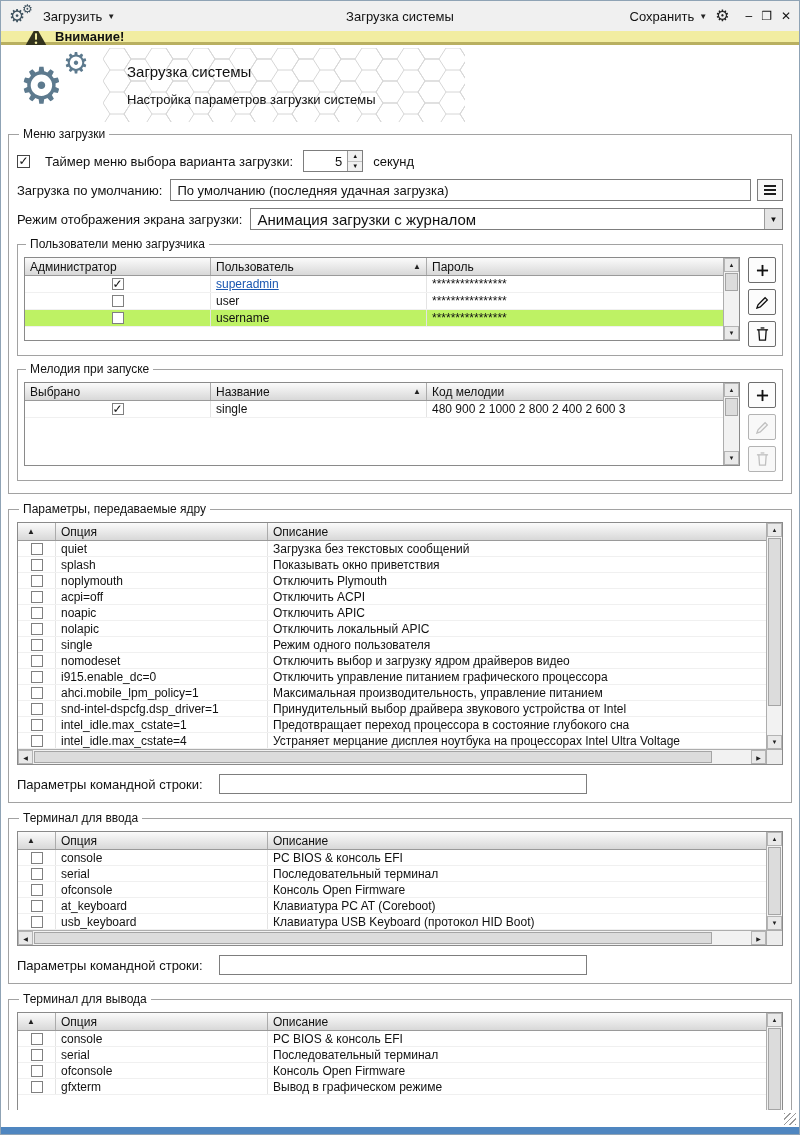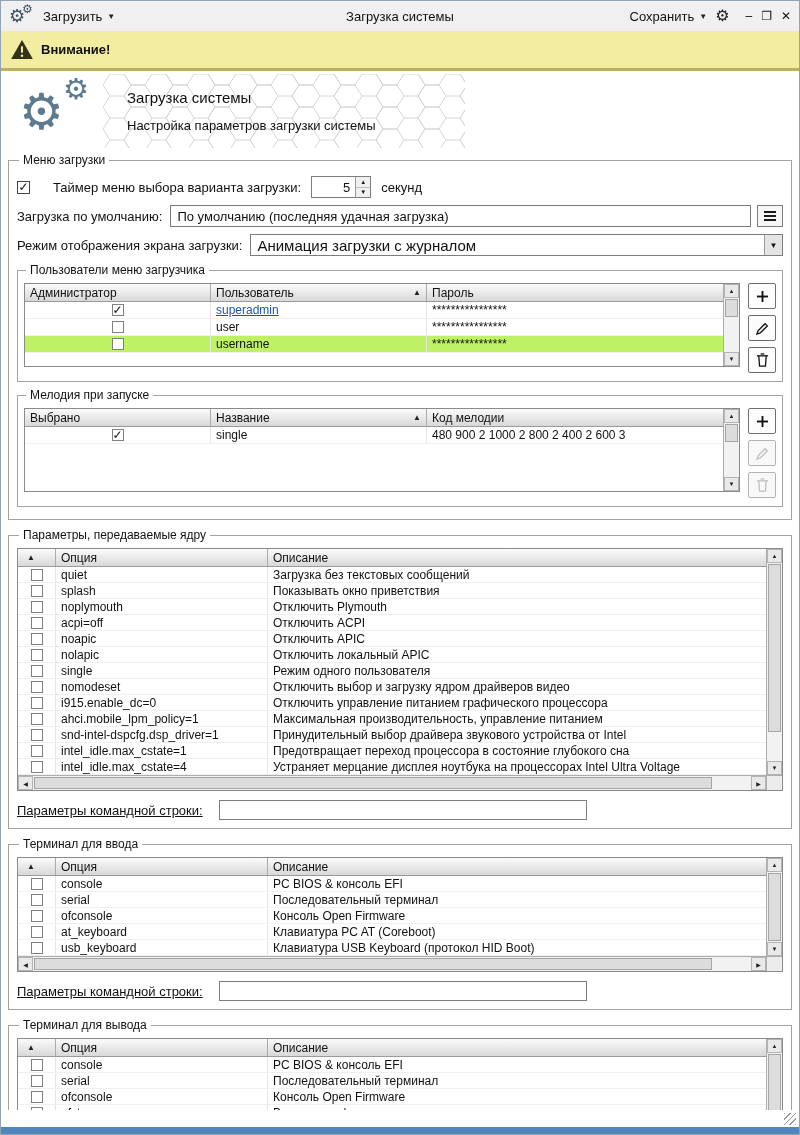--- a/index.html
+++ b/index.html
@@ -14,21 +14,21 @@
   .tb-menu { display:flex; align-items:center; gap:5px; font-size:13px; background:none; border:none; color:#111; font-family:inherit; cursor:default; }
   .caret { font-size:8px; color:#222; }
   .gears { position:relative; width:26px; height:24px; color:#3e525f; }
   .gears .g1 { position:absolute; left:0; top:3px; font-size:18px; line-height:1; }
   .gears .g2 { position:absolute; left:13px; top:-1px; font-size:12px; line-height:1; }
   .tb-gear { font-size:16px; color:#222; line-height:1; }
   .win-btns { display:flex; gap:9px; margin-left:8px; font-size:12px; color:#111; }
   .win-btns span { cursor:default; }
 
   
-  .warning { height:40px; background:#f2eda1; border-bottom:3px solid #b9b061; display:flex; align-items:center; gap:8px; padding:0 10px; flex:0 0 auto; }
+  .warning { height:14px; background:#f2eda1; border-bottom:3px solid #b9b061; display:flex; align-items:center; gap:8px; padding:0 24px; flex:0 0 auto; }
   .warning-text { font-size:13px; font-weight:bold; color:#111; }
 
   
   .header { height:80px; position:relative; display:flex; align-items:center; padding:0 16px; gap:26px; flex:0 0 auto; background:#fff; overflow:hidden; }
   .hexes { position:absolute; left:102px; top:3px; }
   .logo { position:relative; width:84px; height:72px; color:#5d7a8e; flex:0 0 auto; z-index:1; }
   .logo .g1 { position:absolute; left:2px; top:12px; font-size:50px; line-height:1; }
   .logo .g2 { position:absolute; left:46px; top:0; font-size:29px; line-height:1; }
   .header-text { position:relative; z-index:1; }
   .h-title { font-size:15px; color:#111; margin-bottom:12px; }
@@ -37,21 +37,21 @@
   
   .content { flex:1; padding:2px 7px 0; display:flex; flex-direction:column; overflow:hidden; }
   fieldset { border:1px solid #a2a2a2; padding:2px 8px 8px; margin-bottom:8px; }
   legend { font-size:12px; color:#111; padding:0 4px; margin-left:2px; }
   .sub-fs { margin:6px 0 4px; padding:2px 6px 8px; }
   .row { display:flex; align-items:center; margin:7px 0; font-size:13px; color:#111; }
 
   .cb { width:13px; height:13px; border:1px solid #444; background:#fff; display:inline-flex; align-items:center; justify-content:center; flex:0 0 auto; }
   .cb.checked::after { content:"✓"; font-size:12px; line-height:1; margin-top:-1px; color:#111; }
   .cb.sm { width:12px; height:12px; border-color:#808080; }
-  .cb-label { display:flex; align-items:center; gap:23px; }
+  .cb-label { display:flex; align-items:center; gap:15px; }
 
   .spin { display:inline-flex; border:1px solid #7d7d7d; height:22px; width:60px; margin-left:10px; background:#fff; }
   .spin-val { flex:1; text-align:right; padding:3px 5px; font-size:13px; }
   .spin-btns { width:15px; border-left:1px solid #9a9a9a; display:flex; flex-direction:column; background:#f0f0f0; }
   .spin-up, .spin-dn { flex:1; display:flex; align-items:center; justify-content:center; font-size:6px; color:#111; }
   .spin-up { border-bottom:1px solid #c0c0c0; }
   .unit { margin-left:10px; }
 
   .text-input { border:1px solid #7d7d7d; height:22px; padding:2px 6px; font-size:13px; font-family:inherit; background:#fff; color:#111; }
   .grow { flex:1; }
@@ -95,21 +95,21 @@
   .hscroll { height:15px; background:#f2f2f2; border-top:1px solid #adadad; display:flex; flex:0 0 auto; }
   .hbtn { width:15px; height:100%; background:#e9e9e9; border:1px solid #b4b4b4; display:flex; align-items:center; justify-content:center; font-size:6px; color:#222; flex:0 0 auto; }
   .hthumb { background:#dcdcdc; border:1px solid #a5a5a5; margin:1px; flex:1; }
   .hgap { width:38px; flex:0 0 auto; }
 
   .btn-col { display:flex; flex-direction:column; gap:6px; width:28px; flex:0 0 auto; }
   .act-btn { width:28px; height:26px; border:1px solid #6e6e6e; background:#fcfcfc; border-radius:2px; display:flex; align-items:center; justify-content:center; color:#111; }
   .act-btn.disabled { border-color:#b3b3b3; color:#c0c0c0; background:#f8f8f8; }
 
   .cmd-row { display:flex; align-items:center; margin-top:9px; font-size:13px; color:#111; }
-  .cmd-row .lbl { width:202px; flex:0 0 auto;text-decoration:underline; }
+  .cmd-row .lbl { width:202px; flex:0 0 auto; }
   .cmd-input { width:368px; height:20px; }
 
   
   .statusbar { height:17px; position:relative; flex:0 0 auto; background:#fff; }
   .grip { position:absolute; right:3px; bottom:2px; width:12px; height:12px;
           background:repeating-linear-gradient(135deg,#9a9a9a 0 1px, transparent 1px 4px); }
   .bottom-strip { height:7px; background:#4f86c0; flex:0 0 auto; }
 </style>
 </head>
 <body>

